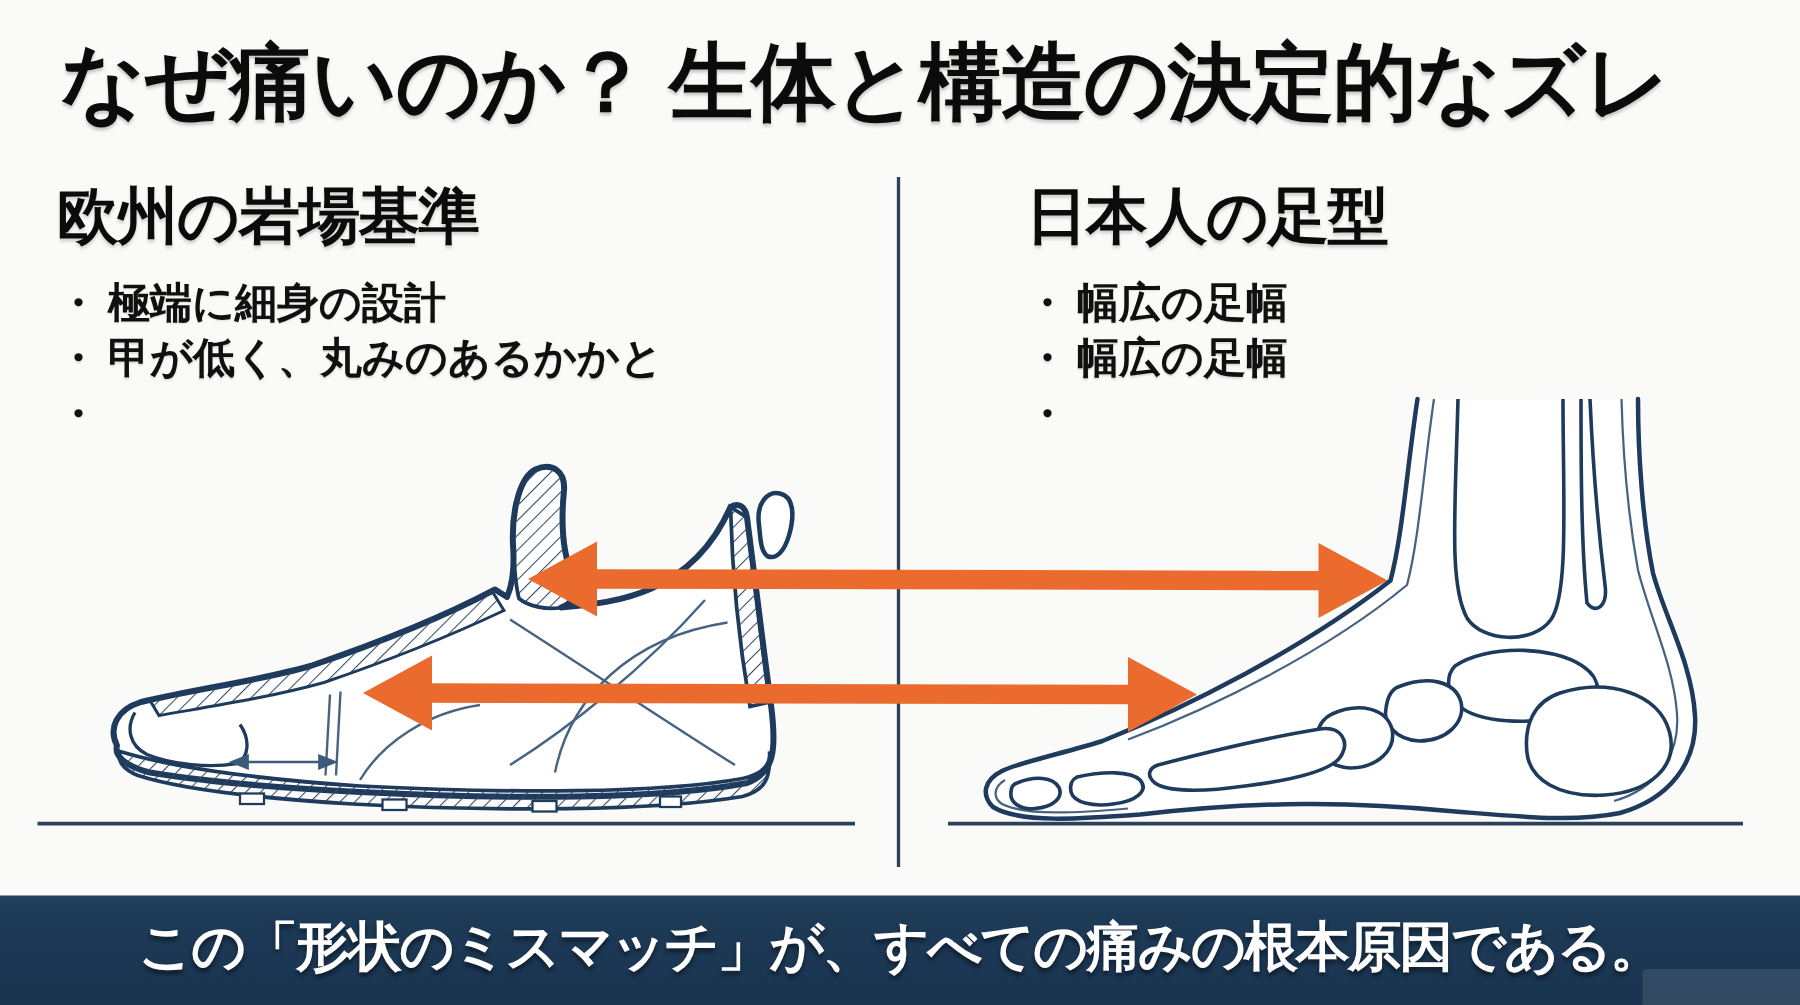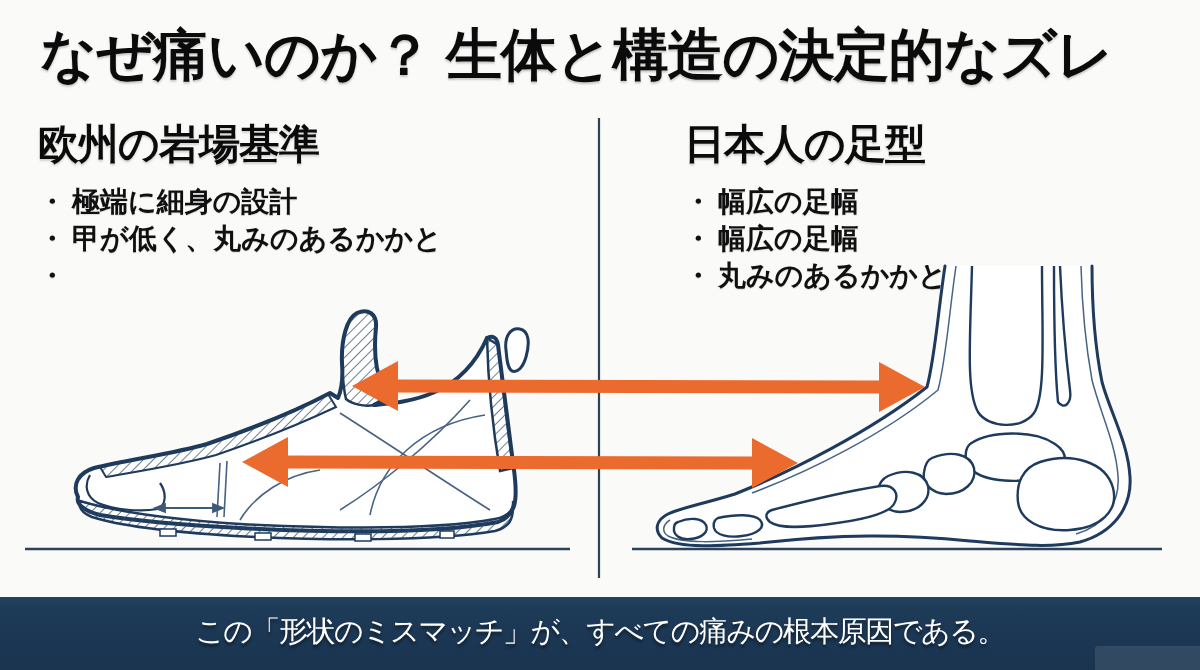--- a/index.html
+++ b/index.html
@@ -49,21 +49,21 @@
 
   .overlay{position:absolute;left:0;top:0;width:1200px;height:670px;pointer-events:none;z-index:5;}
 
   .footer-banner{
     position:absolute;left:0;top:597px;width:1200px;height:73px;
     background:linear-gradient(180deg,#24425f 0%,var(--footer-bg) 18%,#1a3450 100%);
     display:flex;align-items:center;justify-content:center;
     z-index:6;
   }
   .footer-message{
-    font-size:29px;font-weight:400;letter-spacing:-1.5px;white-space:nowrap;
+    font-size:36px;font-weight:700;letter-spacing:-1.5px;white-space:nowrap;
     color:var(--footer-text);
     text-shadow:0 3px 3px rgba(0,0,0,.45);
     transform:translateY(-2px);
     text-align:center;
   }
   .footer-artifact{
     position:absolute;right:0;bottom:0;width:105px;height:24px;
     background:rgba(255,255,255,.10);border-radius:3px 0 0 0;
   }
 </style>
@@ -97,21 +97,20 @@
       <li class="bullet-item">
         <span class="bullet-marker">・</span>
         <span>幅広の足幅</span>
       </li>
       <li class="bullet-item">
         <span class="bullet-marker">・</span>
         <span>幅広の足幅</span>
       </li>
       <li class="bullet-item">
         <span class="bullet-marker">・</span>
-        <span>丸みのあるかかと</span>
       </li>
     </ul>
   </section>
 
   <svg class="illustration shoe-illustration" viewBox="0 0 545 255" role="img" aria-label="climbing-shoe-side-view-line-drawing">
     <defs>
       <pattern id="hatch" patternUnits="userSpaceOnUse" width="7" height="7" patternTransform="rotate(45)">
         <line x1="0" y1="0" x2="0" y2="7" stroke="#2E4A66" stroke-width="1.4"></line>
       </pattern>
     </defs>

